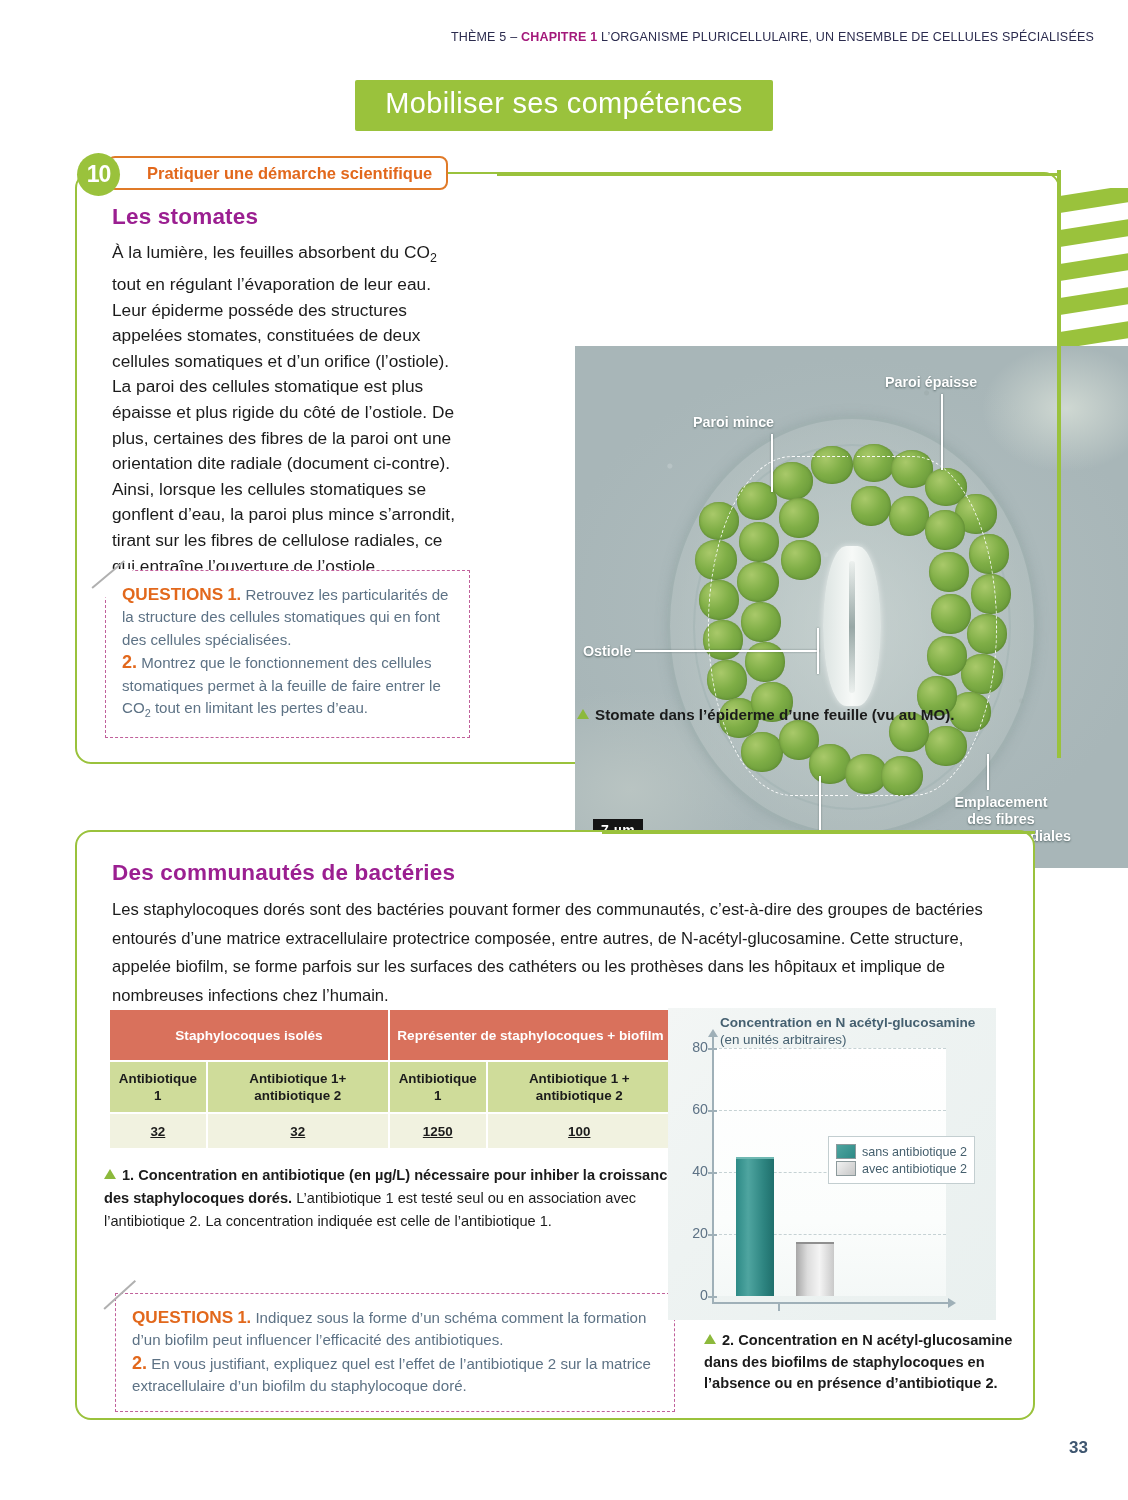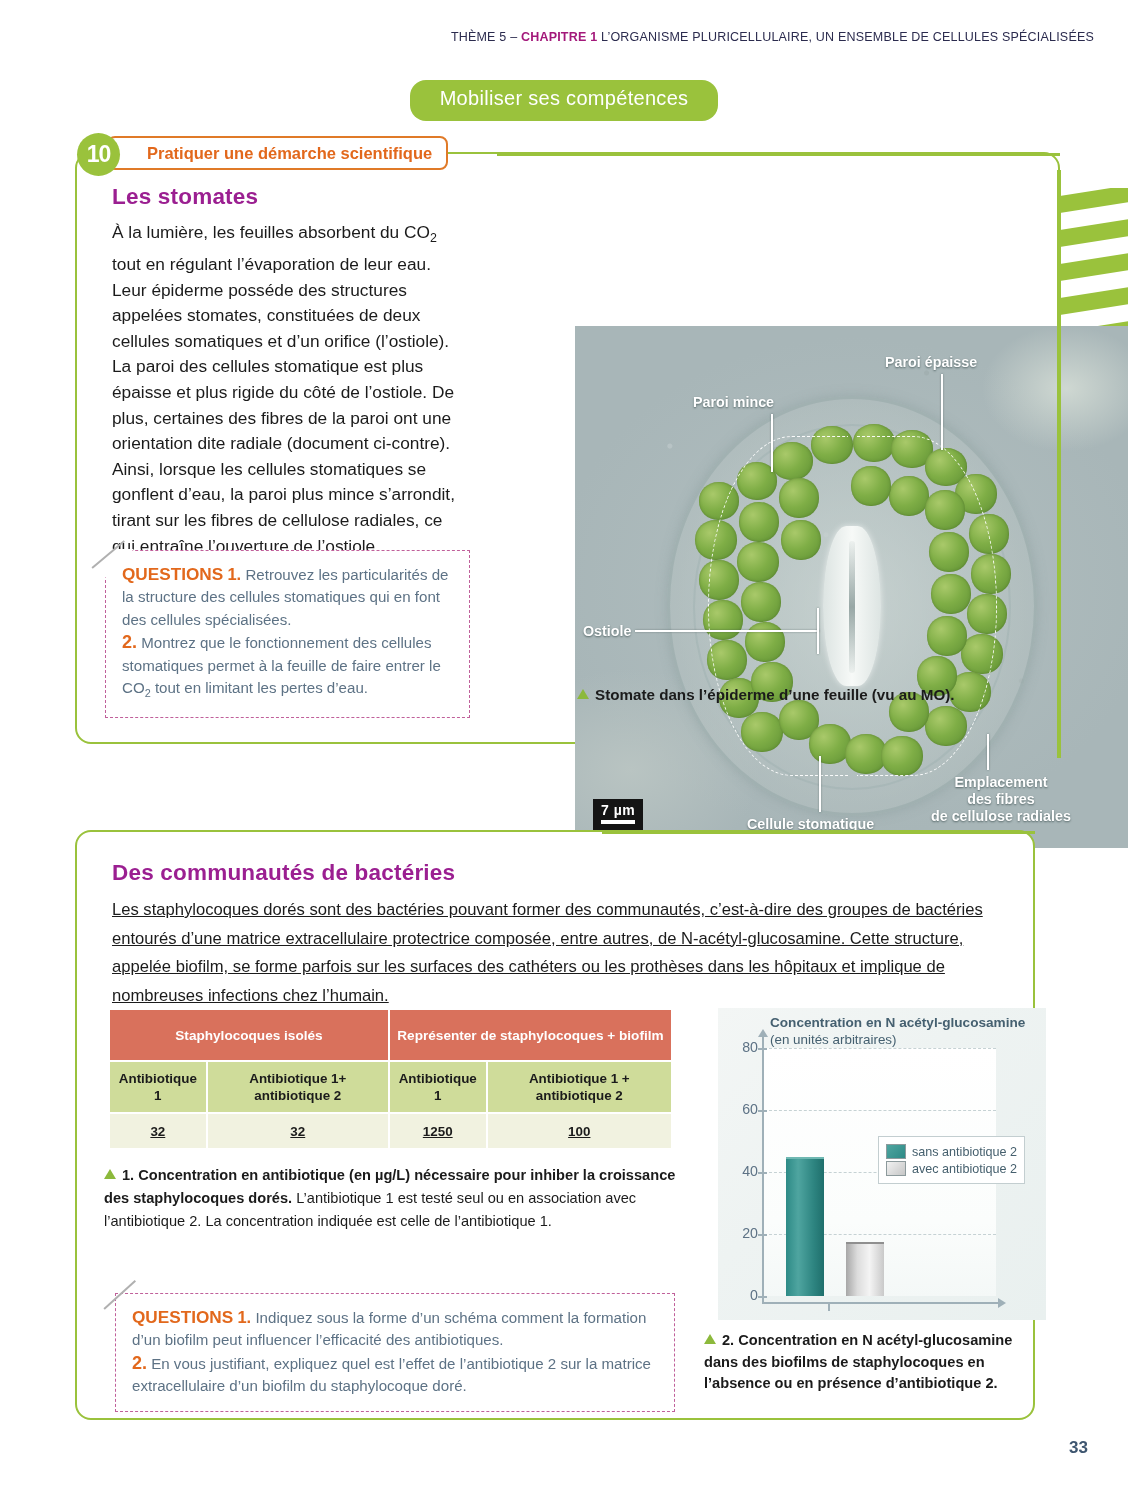--- a/index.html
+++ b/index.html
@@ -22,23 +22,23 @@
   .page-header .theme { color: #2b2b4e; }
   .page-header .chap { color: #a3187a; font-weight: bold; }
   .page-header .chap-title { color: #2b2b4e; }
 
   
   .banner-wrap { position: absolute; top: 80px; left: 0; width: 1128px; text-align: center; }
   .banner {
     display: inline-block;
     background: #9ac23c;
     color: #ffffff;
-    font-size: 20px;
+    font-size: 29px;
     padding: 7px 30px 11px 30px;
-    border-radius: 16px;
+    border-radius: 2px;
     letter-spacing: .3px;
   }
 
   
   .stripes {
     position: absolute; left: 1055px; top: 188px;
     width: 75px; height: 272px;
     overflow: hidden;
   }
   .stripes .st {
@@ -47,21 +47,21 @@
     transform: skewY(-9deg);
   }
 
   
   .exercise {
     position: absolute;
     border: 2.5px solid #9ac23c;
     border-radius: 16px;
     background: #ffffff;
   }
-  #ex10 { left: 75px; top: 152px; width: 985px; height: 592px; }
+  #ex10 { left: 75px; top: 172px; width: 985px; height: 592px; }
   #ex11 { left: 75px; top: 830px; width: 960px; height: 590px; }
 
   
   .ex-cover {
     position: absolute; left: 1057px; top: 170px; width: 4px; height: 588px;
     background: #9ac23c;
   }
 
   
   .ex-tab {
@@ -89,21 +89,21 @@
 
   
   .subj-title {
     position: absolute;
     color: #9b1f91; font-weight: bold; letter-spacing: .2px;
   }
 
   
   .body-text { position: absolute; color: #1b1b1b; }
   .body-text.col { width: 350px; font-size: 17.3px; line-height: 25.6px; }
-  .body-text.wide { width: 908px; font-size: 16.6px; line-height: 28.5px; text-decoration: underline; }
+  .body-text.wide { width: 908px; font-size: 16.6px; line-height: 28.5px; }
   sub { font-size: .72em; }
 
   
   .qbox {
     position: absolute;
     border: 1.6px dashed #c0609a;
     background: #ffffff;
     padding: 12px 14px 13px 16px;
     font-size: 15.1px; line-height: 22.4px;
     color: #5d7285;
@@ -222,21 +222,21 @@
   .dtable .srow td {
     background: #cfdc9a; color: #1b1b1b; font-weight: bold;
     height: 52px; line-height: 17px;
   }
   .dtable .vrow td {
     background: #f1f2e0; color: #1b1b1b; font-weight: bold; height: 36px; text-decoration: underline;
   }
 
   
   .chartbox {
-    position: absolute; left: 718px; top: 1008px; width: 328px; height: 312px;
+    position: absolute; left: 668px; top: 1008px; width: 328px; height: 312px;
     background: linear-gradient(135deg, #f3f6f5 0%, #eef3f2 40%, #e9f0ef 100%);
   }
   .chart-title {
     position: absolute; left: 52px; top: 6px; width: 275px;
     font-size: 13.6px; font-weight: bold; color: #456070; line-height: 17px;
   }
   .chart-title .sub { font-weight: normal; font-size: 13.4px; }
   .plot {
     position: absolute; left: 46px; top: 40px; width: 232px; height: 248px;
     background: linear-gradient(180deg, #ffffff 0%, #fbfdfc 70%, #f4f8f7 100%);

